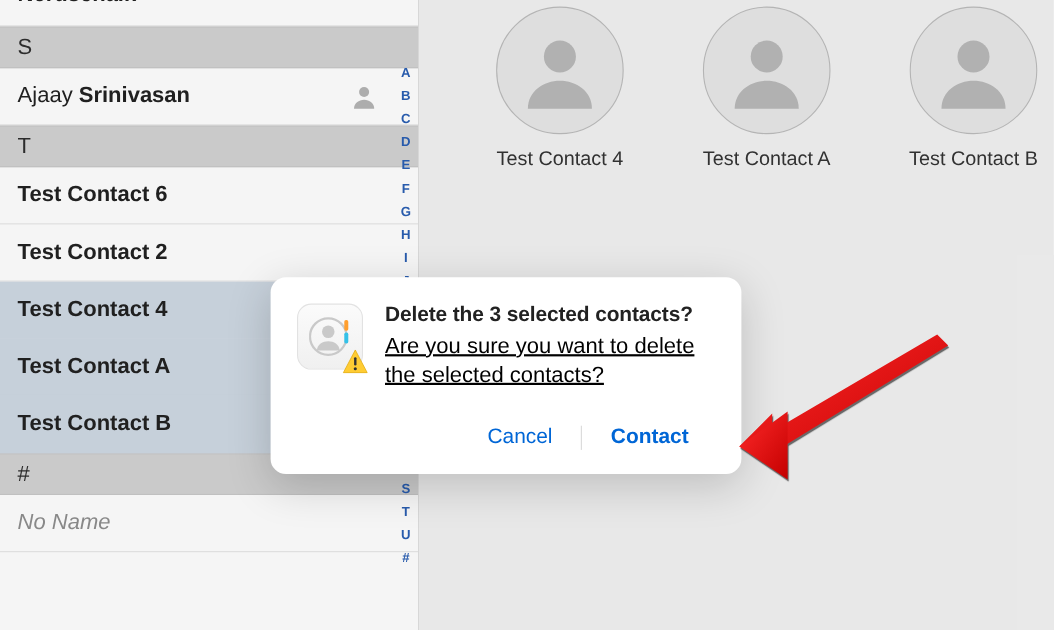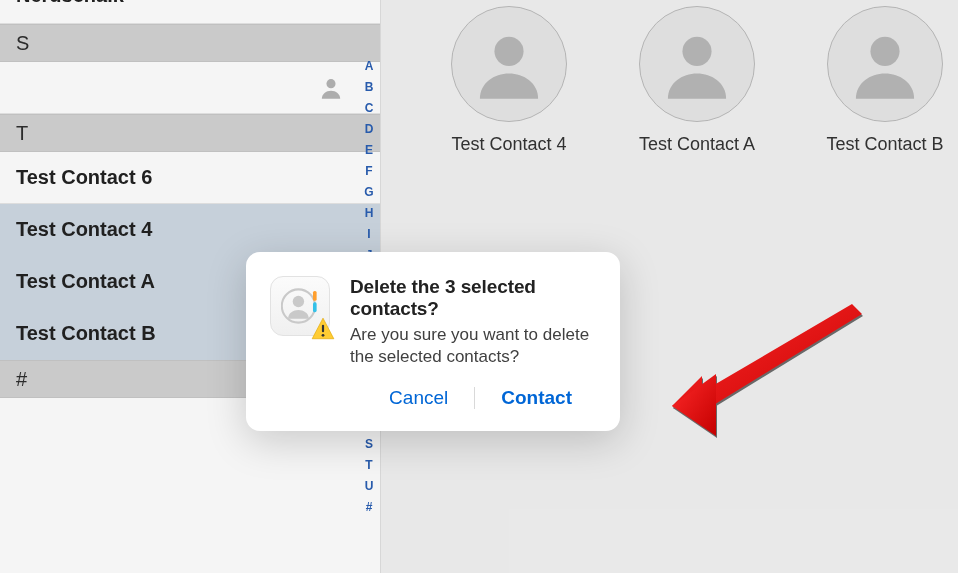--- a/index.html
+++ b/index.html
@@ -39,38 +39,38 @@
   .avatar {
     width: 116px; height: 116px; border-radius: 50%; border: 1px solid #bcbcbc;
     background: #e8e8e8; display: flex; align-items: center; justify-content: center;
   }
   .avatar svg { width: 76px; height: 76px; }
   .card .label { margin-top: 12px; font-size: 18px; color: #343434; white-space: nowrap; }
 
   
   .overlay { position: absolute; inset: 0; background: rgba(0,0,0,0.04); z-index: 10; }
   .sheet {
-    position: absolute; top: 252px; left: 246px; width: 374px; height: 179px;
+    position: absolute; top: 252px; left: 246px; width: 428px; height: 179px;
     background: #ffffff; border-radius: 14px; z-index: 20;
     box-shadow: 0 10px 40px rgba(0,0,0,0.18);
     display: flex; flex-direction: column; padding: 24px 24px 16px 24px;
   }
   .sheet-top { display: flex; gap: 20px; }
   .sheet-icon { width: 60px; height: 60px; flex: 0 0 60px; position: relative; }
   .sheet-icon .app {
     width: 60px; height: 60px; border-radius: 13px;
     background: linear-gradient(#fbfbfb,#f0f0f0); border: 1px solid #e2e2e2;
     display: flex; align-items: center; justify-content: center;
   }
   .sheet-icon .app svg { width: 38px; height: 38px; }
   .sheet-icon .badge {
     position: absolute; right: -6px; bottom: -6px; width: 26px; height: 26px;
   }
   .sheet-text h2 { font-size: 19px; font-weight: 600; color: #222; letter-spacing: -0.1px; margin-bottom: 4px; }
-  .sheet-text p  { font-size: 17px; color: #404040; line-height: 1.3; }
+  .sheet-text p  { font-size: 20px; color: #000000; line-height: 1.3; text-decoration: underline; }
   .sheet-actions { margin-top: auto; display: flex; justify-content: flex-end; align-items: center; gap: 2px; }
   .sheet-actions button {
     appearance: none; border: none; background: none; cursor: pointer;
     font-size: 19px; color: #0066d6; padding: 6px 24px;
   }
   .sheet-actions button.primary { font-weight: 600; }
   .sheet-actions .divider { width: 1px; height: 22px; background: #d9d9d9; }
 
   
   .arrow { position: absolute; top: 296px; left: 672px; z-index: 30; pointer-events: none; }
@@ -85,47 +85,56 @@
     <div class="list-inner">
 
       <div class="row clip-top">
         <span class="name"><strong>Nerdschalk</strong></span>
       </div>
 
       <div class="section-header">
           <span>S</span>
         </div>
       <div class="row">
+        <span class="name">
+          <span>Ajaay</span> <strong>Srinivasan</strong>
+        </span>
         <span class="silhouette">
           <svg viewBox="0 0 24 24">
               <circle cx="12" cy="8" r="4.2" fill="#b5b5b5"></circle>
               <path d="M3.5 22c0-4.5 4-7.5 8.5-7.5s8.5 3 8.5 7.5" fill="#b5b5b5"></path>
             </svg>
         </span>
       </div>
 
       <div class="section-header">
           <span>T</span>
         </div>
       <div class="row">
         <span class="name"><strong>Test Contact 6</strong></span>
       </div>
+      <div class="row">
+        <span class="name"><strong>Test Contact 2</strong></span>
+      </div>
       <div class="row selected">
         <span class="name"><strong>Test Contact 4</strong></span>
       </div>
       <div class="row selected">
         <span class="name"><strong>Test Contact A</strong></span>
       </div>
       <div class="row selected">
         <span class="name"><strong>Test Contact B</strong></span>
       </div>
 
       <div class="section-header">
           <span>#</span>
         </div>
+      <div class="row no-name">
+        <span class="name"><span>No Name</span></span>
+      </div>
     </div>
 
     <div class="az">
       <span>A</span>
       <span>B</span>
       <span>C</span>
       <span>D</span>
       <span>E</span>
       <span>F</span>
       <span>G</span>

